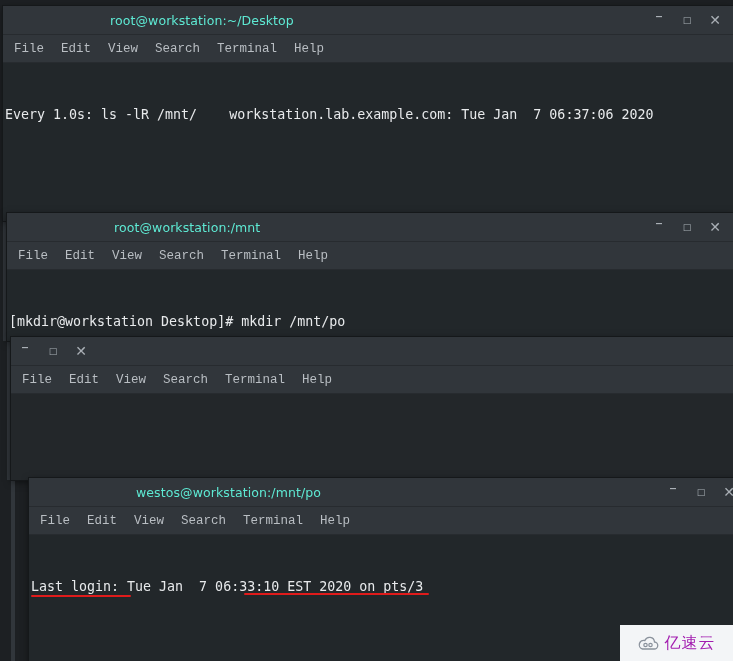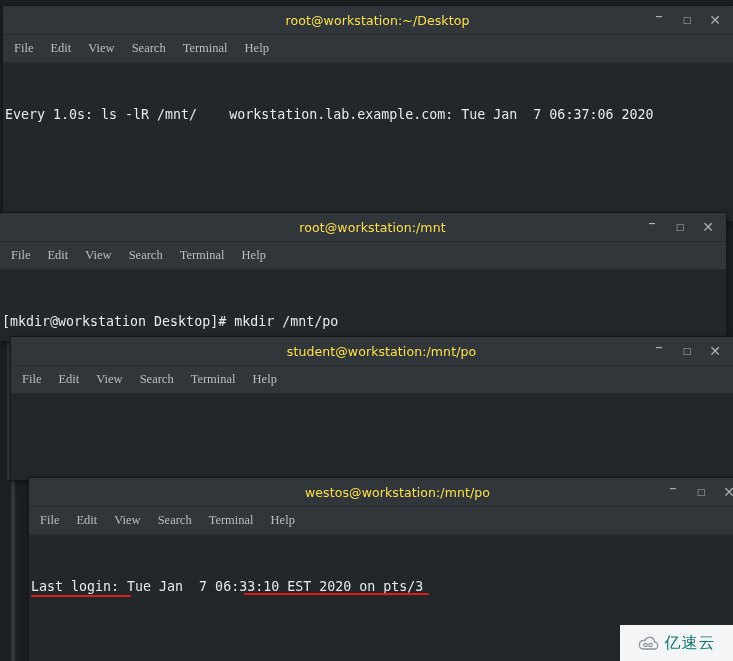--- a/index.html
+++ b/index.html
@@ -33,22 +33,22 @@
   .titlebar {
     height: 28px;
     background: #31363b;
     display: flex;
     align-items: center;
     position: relative;
     border-bottom: 1px solid #272b2f;
   }
   .titlebar-text {
     flex: 1;
-    text-align: center;
-    color: #fde047;
+    text-align: left;
+    color: #5eead4;
     font-family: "DejaVu Sans", sans-serif;
     font-size: 12.5px;
     letter-spacing: 0.1px;
     white-space: nowrap;
     overflow: hidden;
     padding-left: 107px;
   }
   .wincontrols {
     display: flex;
     align-items: center;
@@ -76,21 +76,21 @@
     height: 27px;
     background: #31363b;
     display: flex;
     align-items: center;
     padding-left: 11px;
     gap: 17px;
     border-bottom: 1px solid #272b2f;
   }
   .menu-item {
     color: #b9bec3;
-    font-family: Liberation Serif, serif;
+    font-family: Liberation Mono, monospace;
     font-size: 12.5px;
     cursor: default;
   }
 
   
   .term {
     background: #22272a;
     color: #e8eaec;
     font-family: "DejaVu Sans Mono", monospace;
     font-size: 13.3px;
@@ -105,21 +105,21 @@
   
   .redline {
     position: absolute;
     height: 2px;
     background: #e01b1b;
     border-radius: 1px;
   }
 
   
   #win-root-desktop { left: 3px;  top: 6px;   width: 730px; height: 215px; }
-  #win-root-mnt     { left: 0;  top: 213px; width: 726px; height: 128px; }
+  #win-root-mnt     { left: 7px;  top: 213px; width: 726px; height: 128px; }
   #win-student      { left: 11px; top: 337px; width: 722px; height: 143px; }
   #win-westos       { left: 29px; top: 478px; width: 718px; height: 204px; }
 
   
   #win-root-desktop { z-index: 1; }
   #win-root-mnt     { z-index: 2; }
   #win-student      { z-index: 3; }
   #win-westos       { z-index: 4; }
 
   
@@ -138,21 +138,21 @@
     width: 113px;
     height: 36px;
     background: #f3f5f7;
     display: flex;
     align-items: center;
     justify-content: center;
     gap: 5px;
     z-index: 20;
   }
   #watermark .wm-text {
-    color: #0f766e;
+    color: #a21caf;
     font-family: "DejaVu Sans", sans-serif;
     font-size: 16px;
     letter-spacing: 1px;
   }
   #watermark .wm-cloud { display: flex; align-items: center; }
 </style>
 </head>
 <body>
 
 <div id="desktop"></div>
@@ -208,21 +208,20 @@
     <div class="line">[mkdir@workstation Desktop]# mkdir /mnt/po</div>
     
     
     
   </div>
 </div>
 
 <div class="edge-sliver" style="left:7px; top:337px; height:143px;"></div>
 <div class="window" id="win-student">
   <div class="titlebar">
-    <div class="titlebar-text">student@workstation:/mnt/po</div>
     <div class="wincontrols">
       <div class="wbtn min">–</div>
       <div class="wbtn max">□</div>
       <div class="wbtn close">✕</div>
     </div>
   </div>
   <div class="menubar">
     <div class="menu-item">File</div>
     <div class="menu-item">Edit</div>
     <div class="menu-item">View</div>

